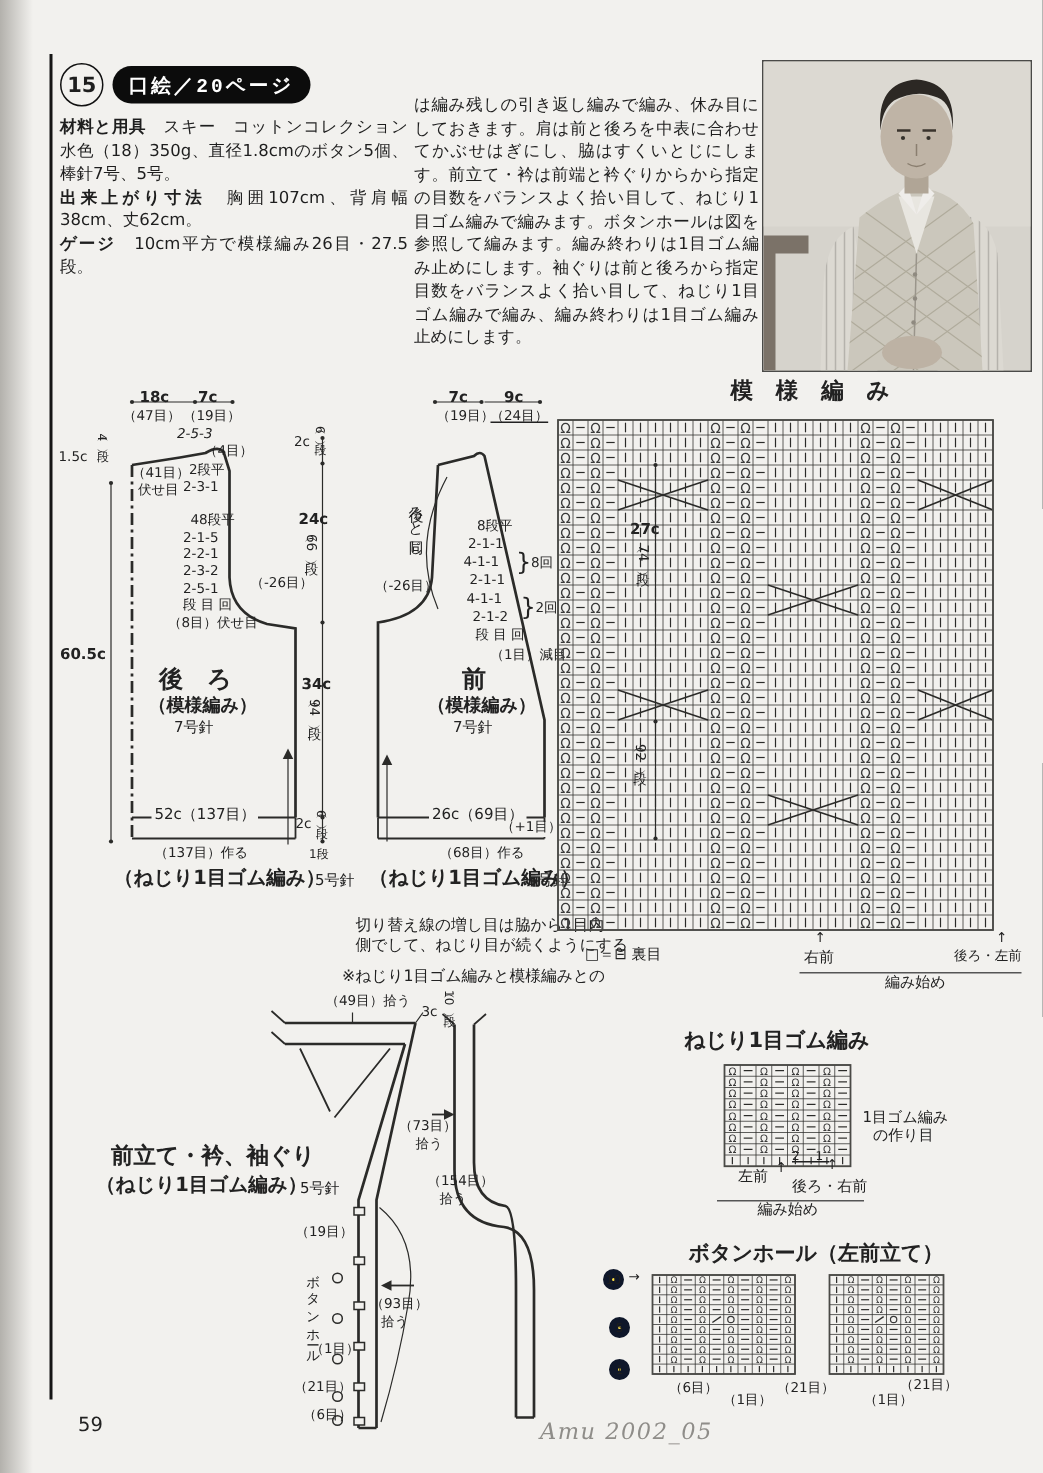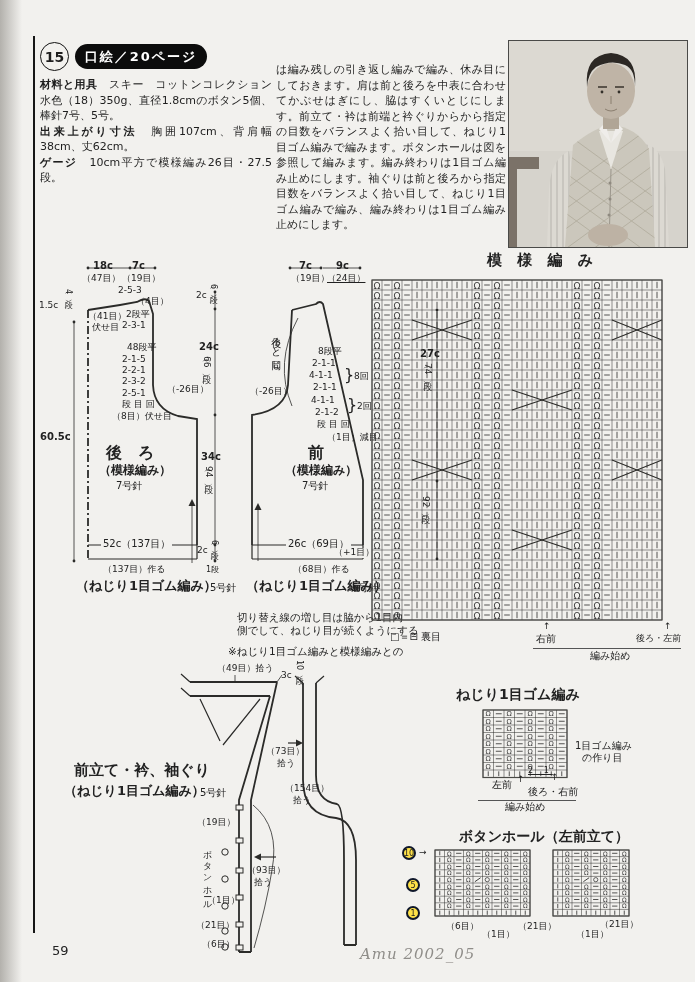--- a/index.html
+++ b/index.html
@@ -5,37 +5,37 @@
   html,body{margin:0;padding:0;background:#888;}
   #page{position:relative;width:695px;height:982px;background:#f2f1ee;overflow:hidden;
         font-family:"DejaVu Sans",sans-serif;color:#1e1e1e;margin:0 auto;}
   .gutter{position:absolute;left:0;top:0;width:22px;height:100%;
           background:linear-gradient(90deg,#b3b1ac,rgba(242,241,238,0));}
   .rule{position:absolute;left:33px;top:36px;width:2px;height:897px;background:#161616;}
   .num-circle{position:absolute;left:40px;top:42px;width:27px;height:27px;border:1.6px solid #111;
               border-radius:50%;display:flex;align-items:center;justify-content:center;
               font-size:14px;font-weight:bold;}
   .badge{position:absolute;left:75px;top:44px;width:132px;height:25px;background:#0c0c0c;border-radius:13px;
-         color:#fff;display:flex;align-items:center;justify-content:center;font-size:13px;font-weight:bold;letter-spacing:2px;}
+         color:#fff;display:flex;align-items:center;justify-content:center;font-size:13px;font-weight:bold;letter-spacing:2px;font-family:Liberation Mono, monospace;}
   .col{position:absolute;font-size:11px;line-height:15.5px;text-align:justify;}
   .col p{margin:0;}
   .L{position:absolute;font-size:9px;white-space:nowrap;color:#222;line-height:1.08;}
   .b{font-weight:bold;}
   .v{writing-mode:vertical-rl;}
   .mask{background:#f2f1ee;padding:0 2px;}
   svg.diag{position:absolute;overflow:visible;}
   svg.diag line,svg.diag path{fill:none;stroke:#2b2b29;}
   svg.diag .o{stroke-width:1.8;}
   svg.diag .m{stroke-width:1.2;}
   svg.diag .d{stroke-width:0.8;}
   svg.diag .dot{fill:#2b2b29;stroke:none;}
   svg.diag .head{fill:#2b2b29;stroke:none;}
   .photo{position:absolute;left:508px;top:40px;width:180px;height:208px;border:1px solid #4a4a48;
          box-sizing:border-box;background:#d6d3cc;}
-  .circ{position:absolute;width:14px;height:14px;border:2px solid #0f172a;border-radius:50%;font-size:8px;
+  .circ{position:absolute;width:14px;height:14px;border:6px solid #0f172a;border-radius:50%;font-size:8px;
         display:flex;align-items:center;justify-content:center;background:#fde047;box-sizing:border-box;}
   .uline{position:absolute;height:1px;background:#555;}
   .footer-credit{font-family:"DejaVu Serif",serif;font-style:italic;color:#8f8d89;font-size:15px;letter-spacing:1px;}
 </style>
 </head>
 <body>
 
 <div id="page">
   <div class="gutter"></div>
   <div class="rule"></div>
@@ -140,21 +140,21 @@
       <circle class="dot" cx="155" cy="287" r="1.4"></circle>
       <circle class="dot" cx="155" cy="303" r="1.4"></circle>
     <path class="d" d="M132,305 V245"></path>
     <path class="head" d="M132,241 l-3.5,7 h7 z"></path>
   </svg>
 
   <span class="L b" style="left:93px;top:261px;font-size:10px;">18c</span>
   <span class="L" style="left:82px;top:274px;">（47目）</span>
   <span class="L b" style="left:132px;top:261px;font-size:10px;">7c</span>
   <span class="L" style="left:122px;top:274px;">（19目）</span>
-  <span class="L" style="left:118px;top:286px;">2-5-3</span>
+  <span class="L" style="left:118px;top:286px;font-style:italic;">2-5-3</span>
   <span class="L" style="left:136px;top:297px;">（4目）</span>
   <span class="L" style="left:39px;top:301px;">1.5c</span>
   <span class="L v" style="left:63px;top:289px;font-size:8px;">（4段）</span>
   <span class="L" style="left:88px;top:312px;">（41目）</span>
   <span class="L" style="left:92px;top:323px;">伏せ目</span>
   <span class="L" style="left:126px;top:310px;">2段平</span>
   <span class="L" style="left:122px;top:321px;">2-3-1</span>
   <span class="L" style="left:127px;top:343px;">48段平</span>
   <span class="L" style="left:122px;top:355px;">2-1-5</span>
   <span class="L" style="left:122px;top:366px;">2-2-1</span>

